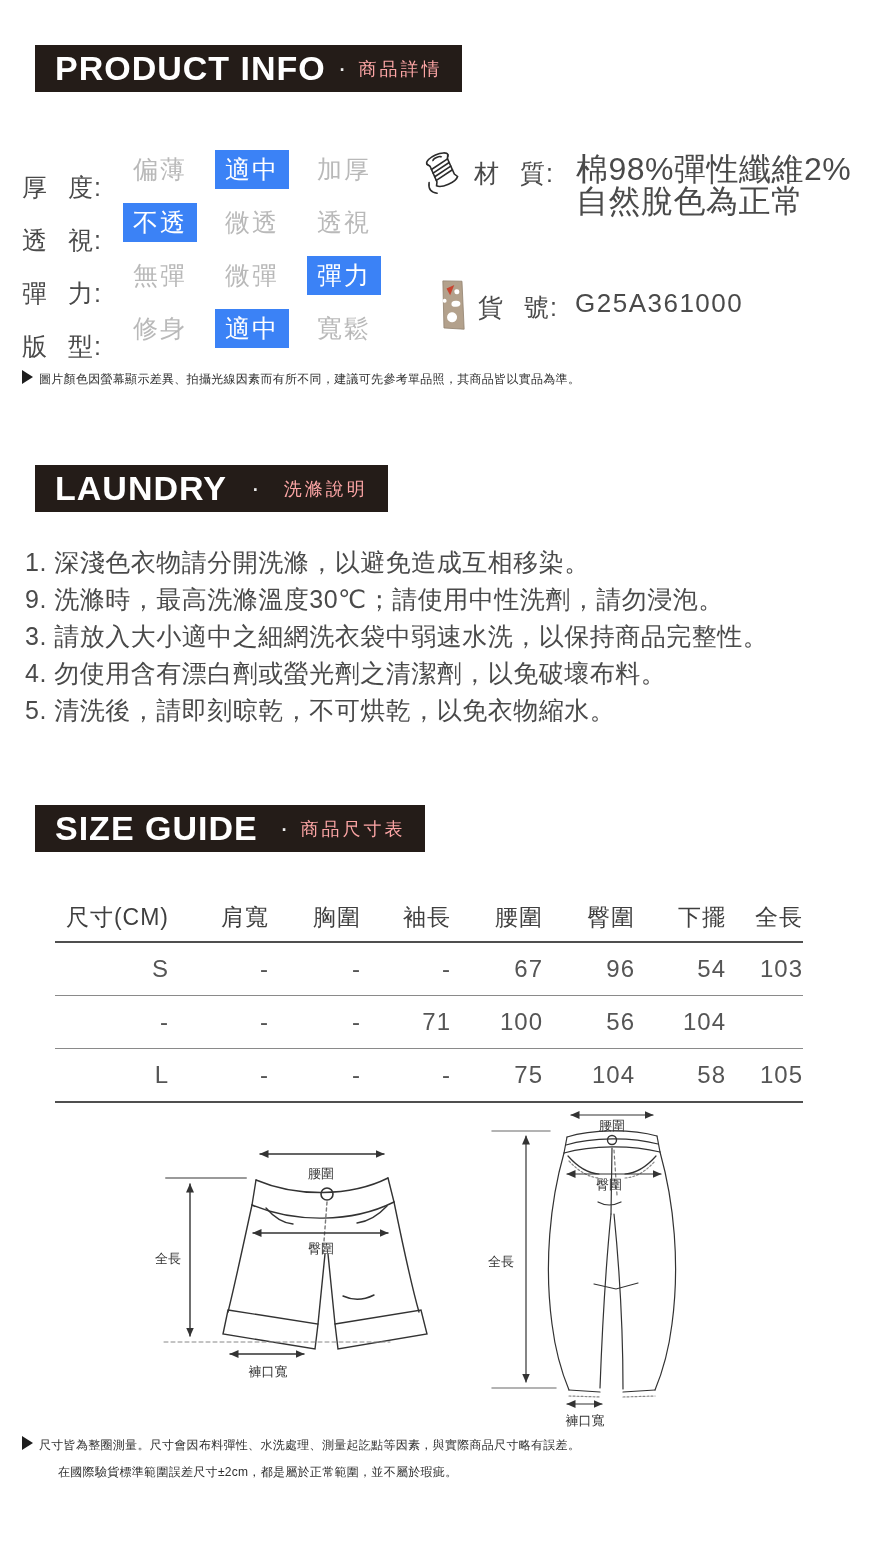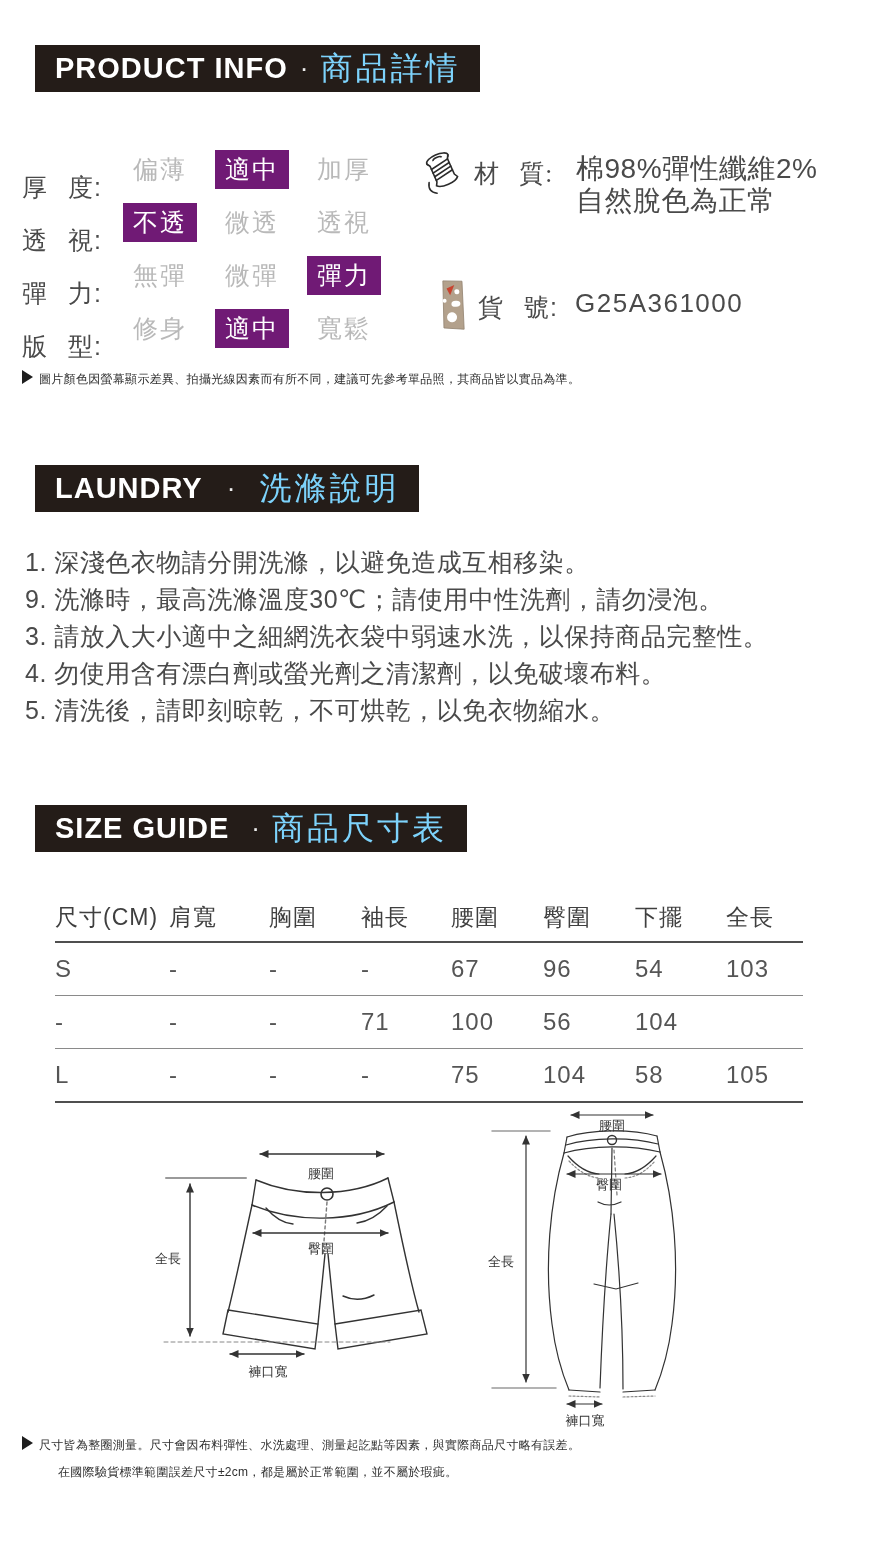--- a/index.html
+++ b/index.html
@@ -4,57 +4,57 @@
 <style>
   * { margin:0; padding:0; box-sizing:border-box; }
   html,body { background:#ffffff; }
   .page {
     position:relative; width:875px; height:1545px; background:#ffffff;
     font-family:"Liberation Sans","DejaVu Sans",sans-serif; color:#4a4a4a; overflow:hidden;
   }
   
   .bar { position:absolute; left:35px; height:47px; background:#241c18; color:#fff;
          display:inline-flex; align-items:center; padding:0 20px; }
-  .bar .en { font-weight:bold; font-size:29px; letter-spacing:1px; color:#fff;text-align:center; }
+  .bar .en { font-weight:bold; font-size:34px; letter-spacing:1px; color:#fff;text-align:center; }
   .bar .dot { margin:0 12px; font-size:26px; color:#eee; }
-  .bar .zh { font-size:32px; letter-spacing:3px; color:#7dd3fc; }
+  .bar .zh { font-size:18px; letter-spacing:3px; color:#fca5a5; }
   
   .attr-row { position:absolute; left:22px; width:395px; height:40px; }
   .attr-label { position:absolute; left:0; top:5px; font-size:25px; color:#4a4a4a;
                 word-spacing:12px; letter-spacing:1px; white-space:nowrap;margin-top:16px; }
   .opt { position:absolute; top:0; width:74px; height:39px; display:flex; align-items:center;
          justify-content:center; font-size:25px; color:#b9b9b9; letter-spacing:2px; }
-  .opt.selected { background:#701a75; color:#ffffff; }
+  .opt.selected { background:#3b82f6; color:#ffffff; }
   .opt.o1 { left:101px; } .opt.o2 { left:193px; } .opt.o3 { left:285px; }
   
   .mat-row { position:absolute; left:420px; top:148px; width:440px; }
   .itemno-row { position:absolute; left:436px; top:276px; width:420px; }
   .info-label { position:absolute; font-size:25px; color:#4a4a4a; word-spacing:12px;
                 letter-spacing:1px; white-space:nowrap; }
-  .mat-row .info-label { left:54px; top:9px;font-family:Liberation Serif, serif; }
+  .mat-row .info-label { left:54px; top:9px; }
   .itemno-row .info-label { left:42px; top:15px; }
-  .mat-value { position:absolute; left:156px; top:5px; font-size:28px; line-height:32px;
+  .mat-value { position:absolute; left:156px; top:5px; font-size:32px; line-height:32px;
                color:#4a4a4a; letter-spacing:0.5px; white-space:nowrap; }
   .itemno-value { position:absolute; left:139px; top:12px; font-size:26px; color:#4a4a4a;
                   letter-spacing:1.5px; white-space:nowrap; }
   .mat-row svg, .itemno-row svg { position:absolute; left:0; top:0; }
   
   .note { position:absolute; font-size:12px; color:#2f2f2f; letter-spacing:0.3px;
           line-height:27px; white-space:nowrap; }
   .note .tri { display:inline-block; width:0; height:0; border-left:11px solid #1e1e1e;
                border-top:7px solid transparent; border-bottom:7px solid transparent;
                margin-right:6px; vertical-align:-1px; }
   .note .indent { display:block; padding-left:36px; }
   
   .laundry-list { position:absolute; left:25px; top:544px; font-size:25px; line-height:37px;
                   color:#4a4a4a; letter-spacing:0.5px; white-space:nowrap; }
   
   .size-table { position:absolute; left:55px; top:893px; width:748px; }
   .trow { display:grid; grid-template-columns:114px 100px 92px 90px 92px 92px 91px 77px; }
-  .trow > div { text-align:left; }
+  .trow > div { text-align:right; }
   .thead { border-bottom:2px solid #4f4f4f; }
   .thead > div { height:48px; line-height:48px; font-size:23px; color:#3f3f3f; letter-spacing:1px; }
   .tdata { border-bottom:1px solid #8a8a8a; }
   .tdata > div { height:52px; line-height:52px; font-size:24px; color:#555; letter-spacing:1px; }
   .tdata.last { border-bottom:2px solid #4f4f4f; }
   
   .diagram { position:absolute; }
   .diagram text { font-family:"Liberation Sans","DejaVu Sans",sans-serif; font-size:13px; fill:#333; }
 </style>
 </head>

